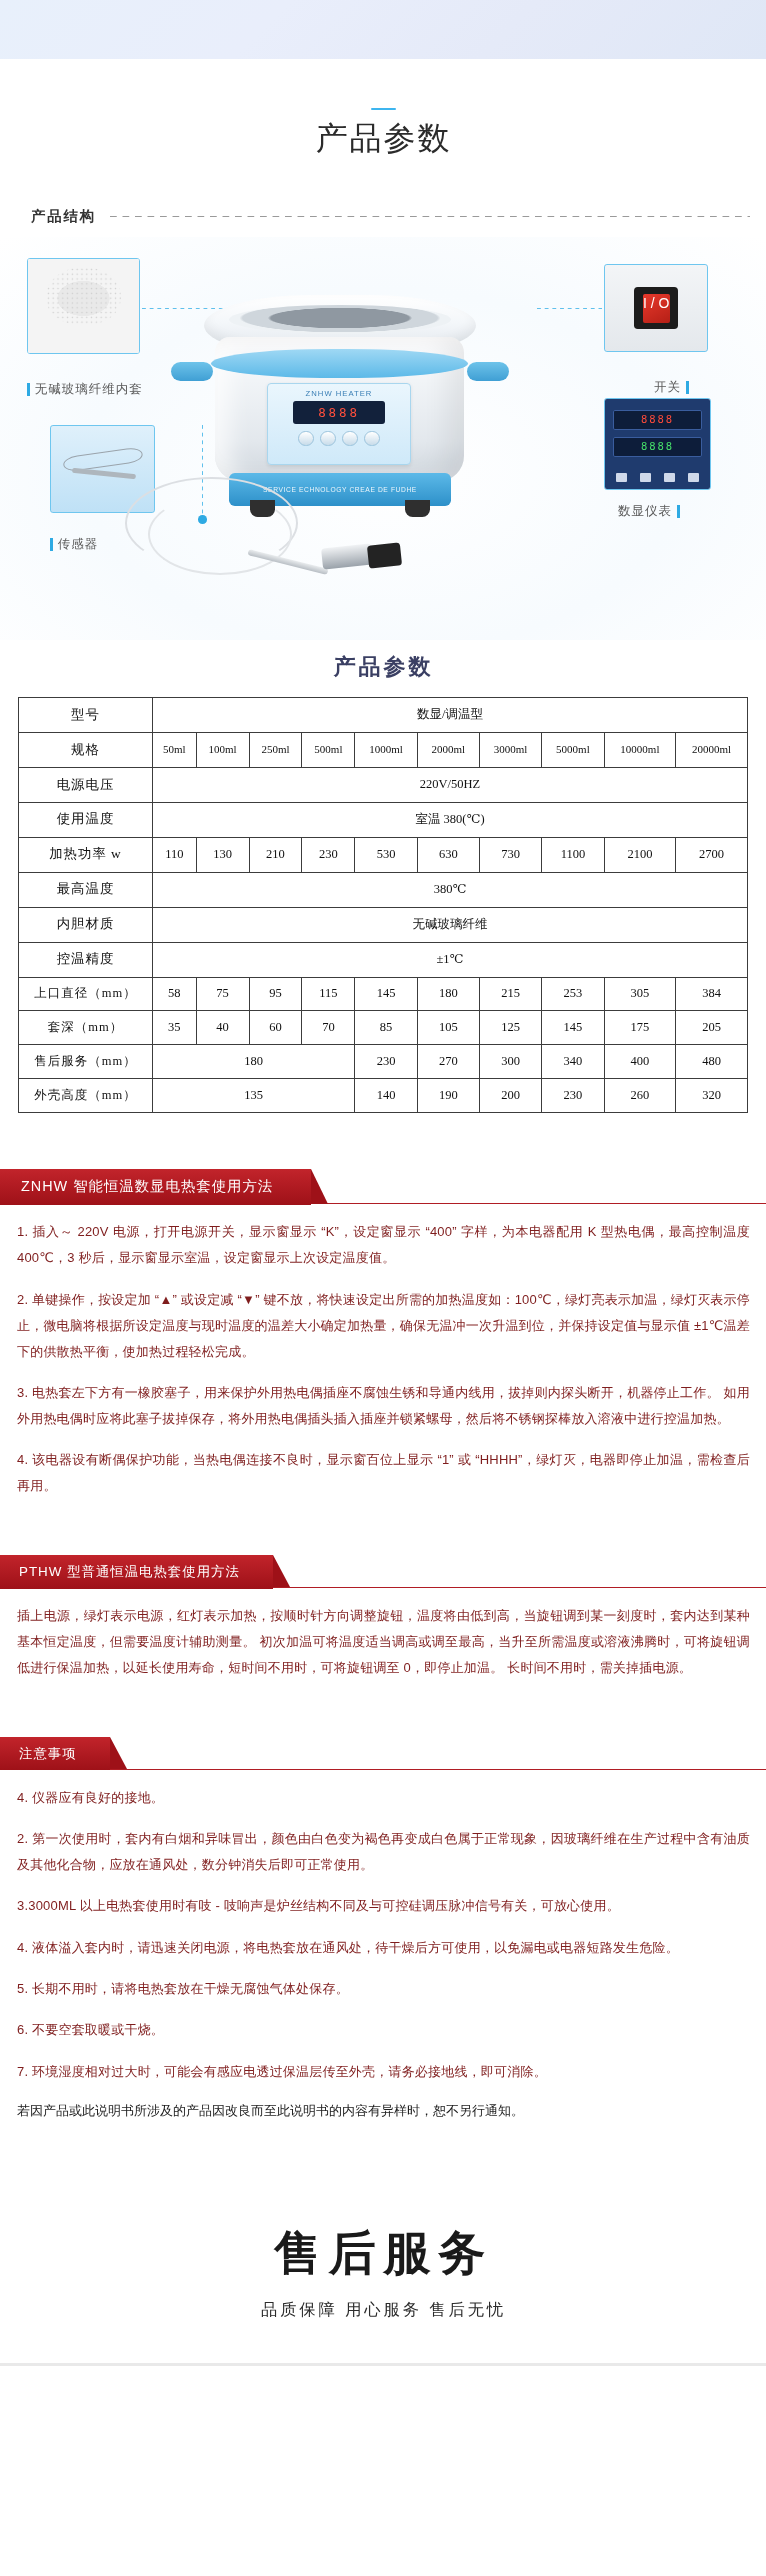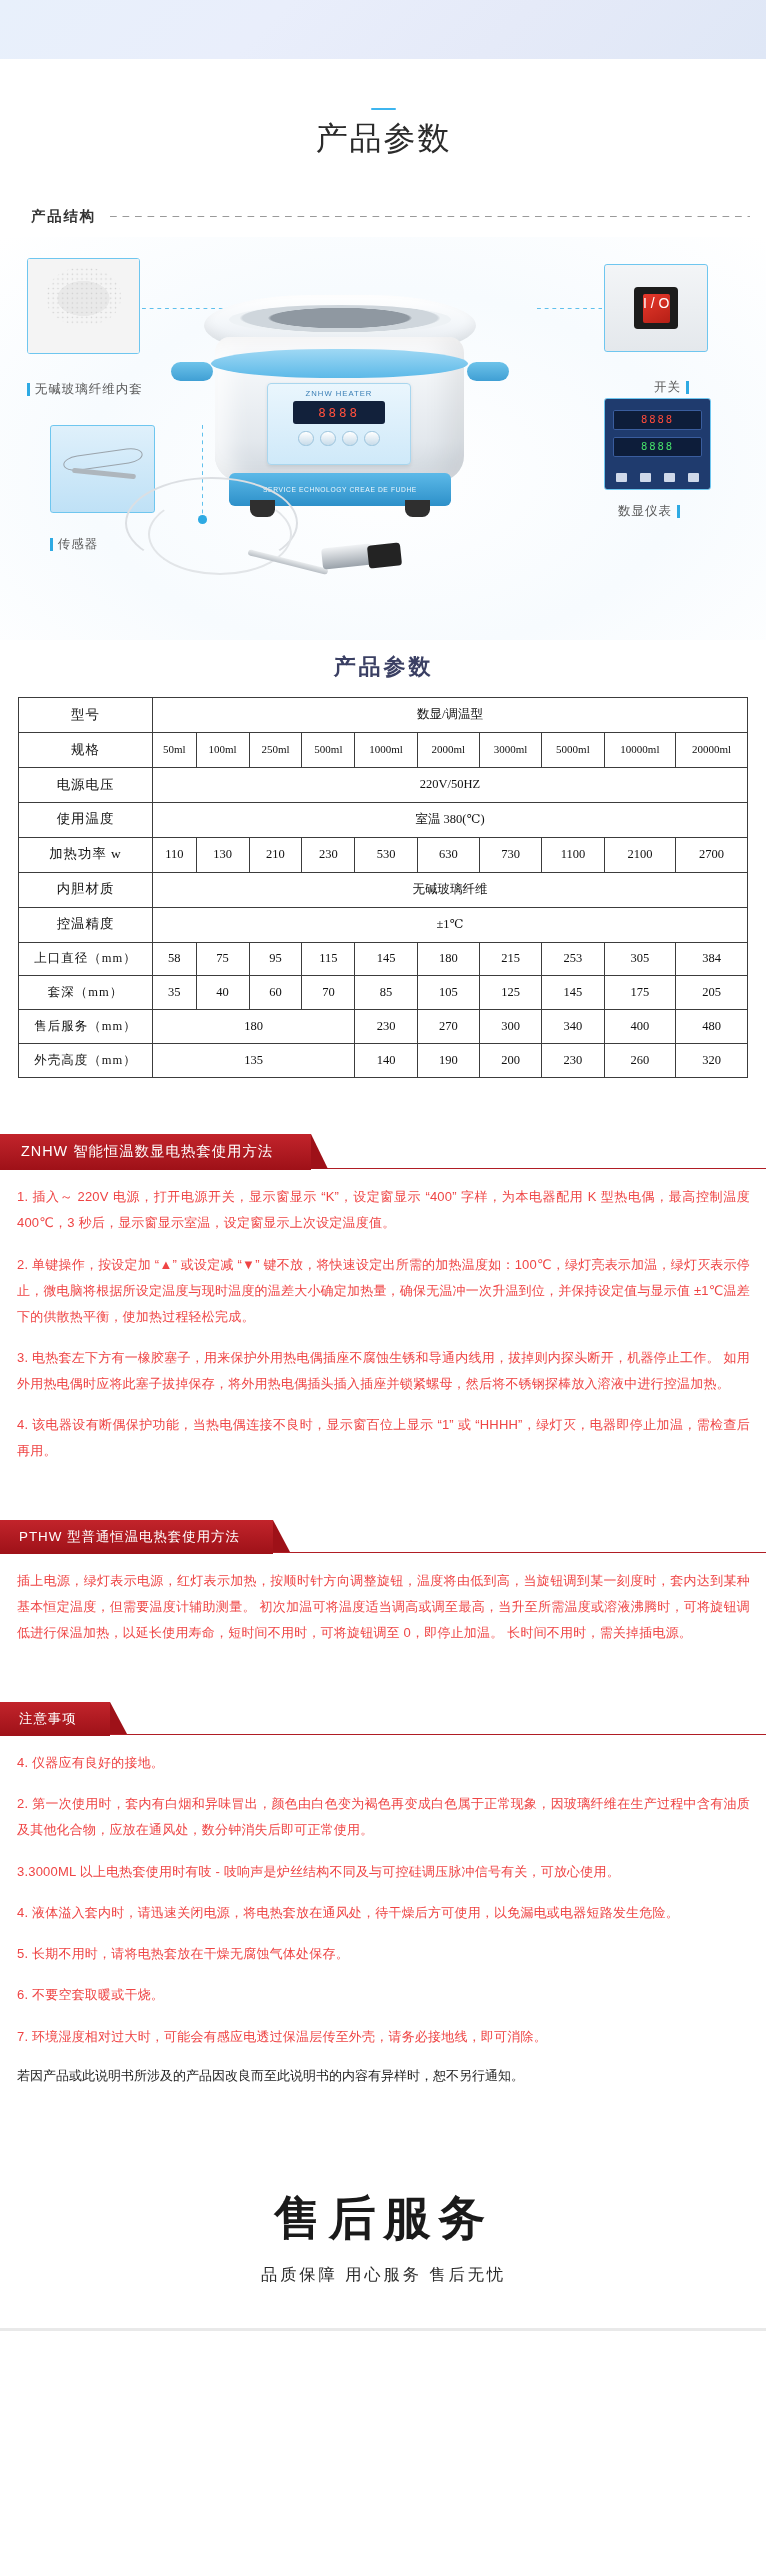--- a/index.html
+++ b/index.html
@@ -266,21 +266,21 @@
     border-left: 17px solid #9e1118;
   }
   .ribbon.small { font-size:13.4px; padding:7.7px 33px 7.7px 19px; }
   .ribbon.small::after { border-top-width:32px; }
   .ribbon-line { border-bottom: 1.9px solid #b01d24; margin-top:-1.9px; }
 
   
   .para {
     font-size: 13px;
     line-height: 2.0;
-    color: #ef4444;
+    color: #7f1d1d;
     margin: 15.3px 17px 0 17px;
     text-align: justify;
     letter-spacing: 0.2px;
   }
   .closing {
     font-size: 13px; line-height: 1.95; color:#1d1d1d;
     margin: 13.4px 17px 0 17px; text-align: justify;
   }
 
   
@@ -434,20 +434,24 @@
       <td>210</td>
       <td>230</td>
       <td>530</td>
       <td>630</td>
       <td>730</td>
       <td>1100</td>
       <td>2100</td>
       <td>2700</td>
     </tr>
     <tr>
+      <td class="lbl">最高温度</td>
+      <td colspan="10">380℃</td>
+    </tr>
+    <tr>
       <td class="lbl">内胆材质</td>
       <td colspan="10">无碱玻璃纤维</td>
     </tr>
     <tr>
       <td class="lbl">控温精度</td>
       <td colspan="10">±1℃</td>
     </tr>
     <tr>
       <td class="lbl unit">上口直径（mm）</td>
       <td>58</td>

